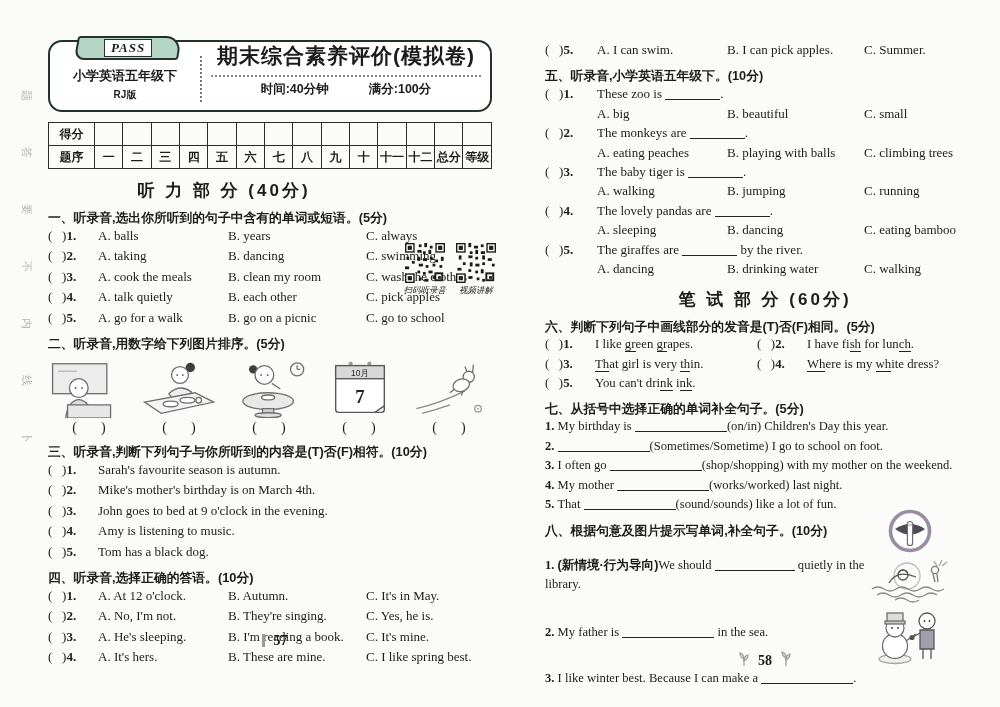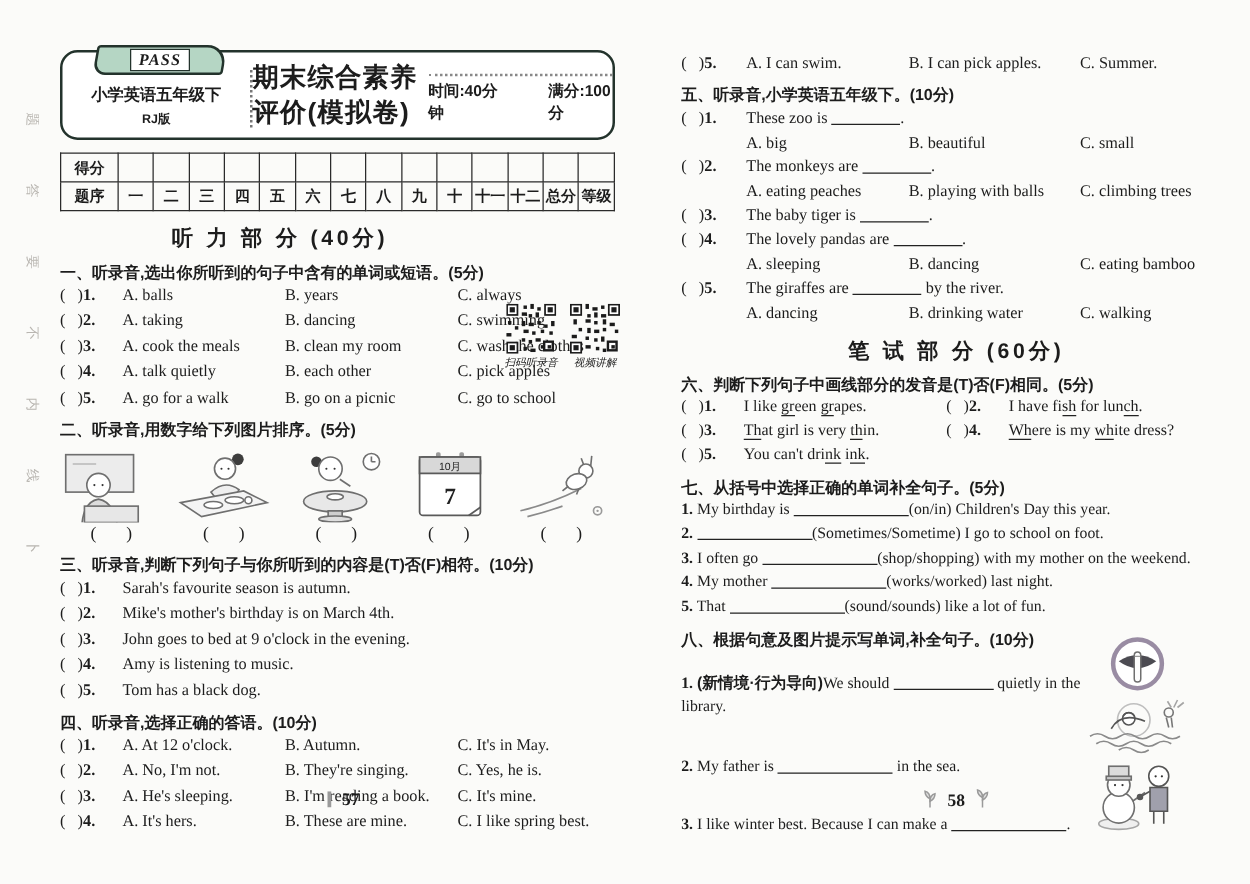--- a/index.html
+++ b/index.html
@@ -12,21 +12,21 @@
   .margin-strip{position:absolute;left:16px;top:88px;width:20px;display:flex;flex-direction:column;gap:42px;color:#b9b6b1;font-family:"Liberation Sans",sans-serif;font-size:11px;text-align:center}
   .margin-strip span{display:block;transform:rotate(90deg)}
   
   .header-box{position:relative;margin-top:40px;height:72px;border:2px solid #23332c;border-radius:14px;display:flex;background:#fff}
   .pass-tab{position:absolute;left:26px;top:-6px;width:104px;height:24px;background:#b5d6c4;border:2px solid #23332c;border-radius:3px 16px 3px 10px;transform:skewX(-10deg);display:flex;align-items:center;justify-content:center}
   .pass-logo{transform:skewX(10deg);background:#fff;border:1px solid #23332c;padding:0 6px;font-family:"Liberation Serif",serif;font-weight:700;font-style:italic;font-size:13px;letter-spacing:1px}
   .header-left{width:150px;display:flex;flex-direction:column;justify-content:flex-end;align-items:center;padding-bottom:8px;font-family:Liberation Sans, sans-serif;font-weight:700}
   .hl1{font-size:13px}
   .hl2{font-size:10px;margin-top:3px}
   .header-sep{border-left:2px dotted #777;margin:14px 0 8px}
-  .header-right{flex:1;display:flex;flex-direction:row;align-items:center;}
+  .header-right{flex:1;display:flex;flex-direction:column;align-items:center;}
   .h-title{font-size:21px;font-weight:700;font-family:"Liberation Sans",sans-serif;letter-spacing:1px}
   .h-meta{margin-top:5px;padding-top:4px;border-top:2px dotted #888;width:94%;display:flex;justify-content:center;gap:40px;font-size:12.5px;font-weight:700;font-family:"Liberation Sans",sans-serif}
   
   .score-table{width:100%;border-collapse:collapse;margin-top:10px;font-family:"Liberation Sans",sans-serif;font-size:12px;font-weight:700;table-layout:fixed}
   .score-table td{border:1.5px solid #2b2b2b;height:23px;text-align:center;overflow:hidden}
   .score-table td.first{width:46px}
   
   .part-wrap{position:relative}
   .part-heading{font-family:"Liberation Sans",sans-serif;font-weight:700;font-size:17px;letter-spacing:3px;text-align:center;width:352px;margin:10px 0 0}
   .part-heading.full{width:100%;margin:10px 0 4px}
@@ -426,20 +426,25 @@
     </div>
   <div class="opt-row">
       <span class="oa">A. eating peaches</span>
       <span class="ob">B. playing with balls</span>
       <span class="oc">C. climbing trees</span>
     </div>
 
   <div class="stem-row">
       <span class="c0"><span>(&nbsp;&nbsp;&nbsp;)</span><b>3.</b></span>
       <span><span>The baby tiger is</span> <span class="blank b-sm"></span><span>.</span></span>
+    </div>
+  <div class="opt-row">
+      <span class="oa">A. walking</span>
+      <span class="ob">B. jumping</span>
+      <span class="oc">C. running</span>
     </div>
 
   <div class="stem-row">
       <span class="c0"><span>(&nbsp;&nbsp;&nbsp;)</span><b>4.</b></span>
       <span><span>The lovely pandas are</span> <span class="blank b-sm"></span><span>.</span></span>
     </div>
   <div class="opt-row">
       <span class="oa">A. sleeping</span>
       <span class="ob">B. dancing</span>
       <span class="oc">C. eating bamboo</span>

